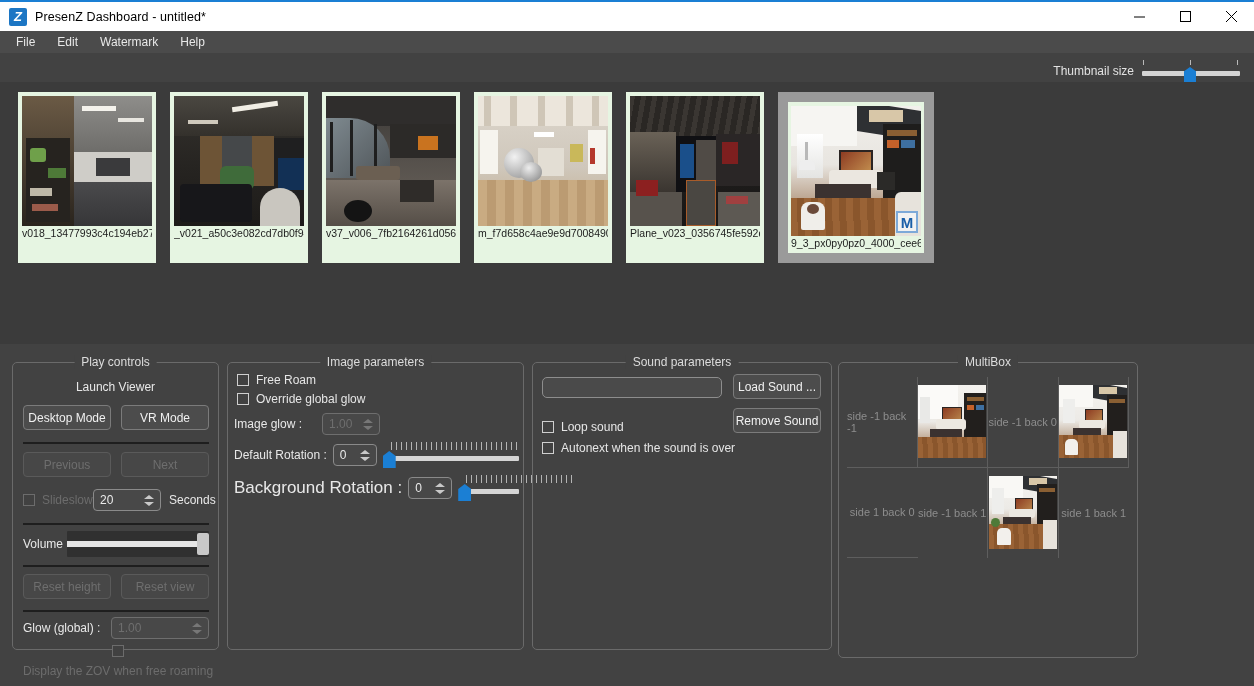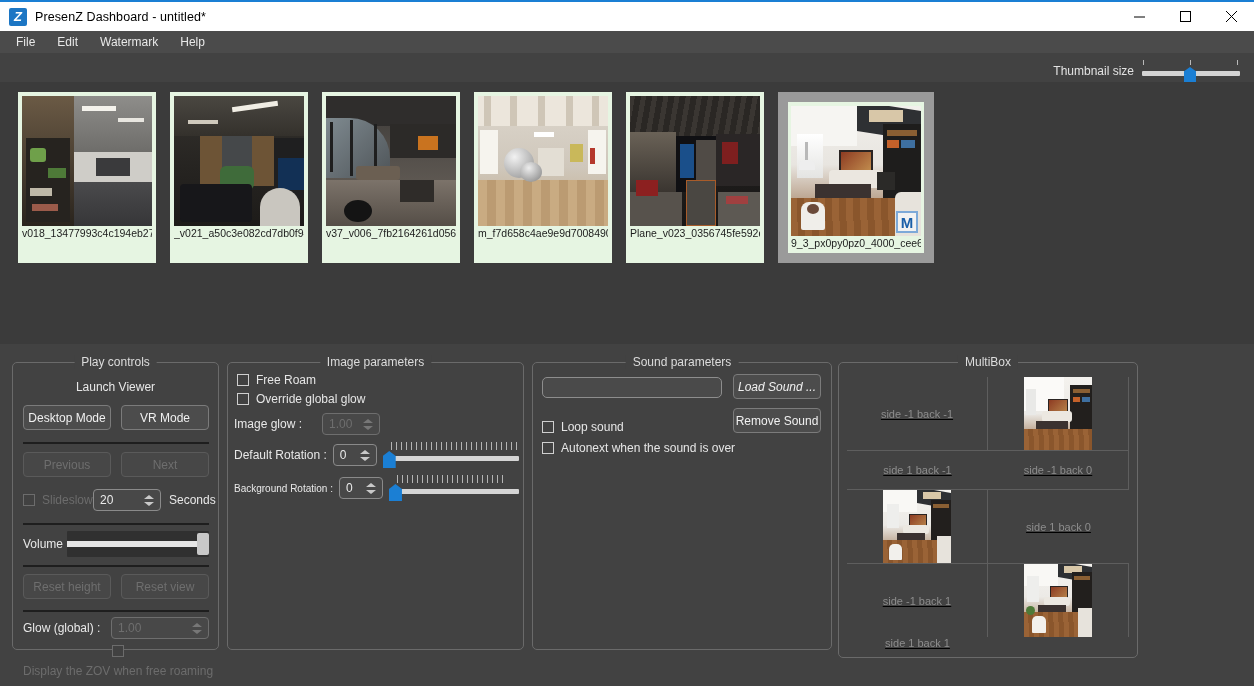--- a/index.html
+++ b/index.html
@@ -170,21 +170,21 @@
     background: #c8c8c8; border-radius: 2px;
   }
 
   .textfield {
     background: #4a4a4a; border: 1px solid #8d8d8d; border-radius: 5px; height: 21px;
   }
 
   
   .mb-grid {
     position: absolute; left: 8px; top: 14px; right: 8px; bottom: 8px;
-    display: grid; grid-template-columns: 1fr 1fr; grid-template-rows: 1fr 1fr 1fr; text-decoration: underline;
+    display: grid; grid-template-columns: 1fr 1fr 1fr 1fr; grid-template-rows: 1fr 1fr 1fr;
   }
   .mb-cell {
     display: flex; align-items: center; justify-content: center;
     color: #8d8d8d; font-size: 11px;
     border-right: 1px solid #5e5e5e; border-bottom: 1px solid #5e5e5e;
   }
   .mb-cell.c3 { border-right: none; }
   .mb-cell.r3 { border-bottom: none; }
   .mb-thumb { width: 68px; height: 73px; position: relative; overflow: hidden; background: #444; }
 </style>
@@ -501,21 +501,21 @@
           <div class="rs-tick" style="left:115px"></div>
         <div class="rs-tick" style="left:120px"></div>
           <div class="rs-tick" style="left:125px"></div>
       </div>
       <div class="rs-track"></div>
       <div class="rs-handle" style="left:0px;"></div>
     </div>
   </div>
 
   <div style="position:absolute;left:6px;top:112px;width:285px;display:flex;align-items:center;gap:6px;">
-    <div style="color:#e8e8e8;font-size:10px;">Background Rotation :</div>
+    <div style="color:#e8e8e8;font-size:17px;">Background Rotation :</div>
     <div class="spin" style="width:44px;">
       <span>0</span>
       <span class="arrows">
           <i class="up"></i>
           <i class="dn"></i>
         </span>
     </div>
     <div class="rslider" style="flex:1;">
       <div class="rs-ticks">
         <div class="rs-tick" style="left:0px"></div>
@@ -546,21 +546,21 @@
     </div>
   </div>
 
 </div>
 
 <div class="group" style="left:532px; top:362px; width:300px; height:288px;">
   <div class="glabel">Sound parameters</div>
 
   <input class="textfield" style="position: absolute; left: 9px; top: 14px; width: 180px; color: rgb(233, 233, 233); font-size: 12px; padding: 0px 6px; font-family: &quot;Liberation Sans&quot;, sans-serif; outline: none;" value="" placeholder="">
 
-  <div class="btn" style="position:absolute;left:200px;top:11px;width:88px;height:25px;font-style:italic;">Load Sound ...</div>
+  <div class="btn" style="position:absolute;left:200px;top:11px;width:88px;height:25px;">Load Sound ...</div>
   <div class="btn" style="position:absolute;left:200px;top:45px;width:88px;height:25px;">Remove Sound</div>
 
   <div class="chk" style="position:absolute;left:9px;top:57px;">
     <span class="box"></span>
     <span>Loop sound</span>
   </div>
 
   <div class="chk" style="position:absolute;left:9px;top:78px;">
     <span class="box"></span>
     <span>Autonext when the sound is over</span>
@@ -582,23 +582,20 @@
           <div class="sl" style="left:46px;top:8px;width:22px;height:48px;background:#221f1d;"></div>
           <div class="sl" style="left:49px;top:12px;width:17px;height:4px;background:#8a5f33;"></div>
           <div class="sl" style="left:49px;top:20px;width:7px;height:5px;background:#c4612a;"></div>
           <div class="sl" style="left:58px;top:20px;width:8px;height:5px;background:#3e6fa0;"></div>
           <div class="sl" style="left:24px;top:22px;width:20px;height:13px;background:linear-gradient(135deg,#8d3b22,#b58048);border:1px solid #2a2422;"></div>
           <div class="sl" style="left:18px;top:34px;width:30px;height:11px;background:#ece8e1;border-radius:3px;"></div>
           <div class="sl" style="left:12px;top:44px;width:32px;height:9px;background:#3b3230;"></div>
           <div class="sl" style="left:0;top:52px;width:68px;height:21px;background:repeating-linear-gradient(88deg,#9a6336 0 5px,#8a562c 5px 10px);"></div>
         </div>
       </div>
-    </div>
-    <div class="mb-cell c3">
-      <span>side 1 back -1</span>
     </div>
 
     <div class="mb-cell">
       <span>side -1 back 0</span>
     </div>
     <div class="mb-cell">
       <div class="mb-thumb">
         <div class="scene" style="background:linear-gradient(180deg,#f5f3ef 0%,#eceae6 48%,#8d613a 100%);">
           <div class="sl" style="left:34px;top:0;width:34px;height:16px;background:#2e3033;transform:skewY(10deg);"></div>
           <div class="sl" style="left:40px;top:2px;width:18px;height:7px;background:#d8c7a8;"></div>

